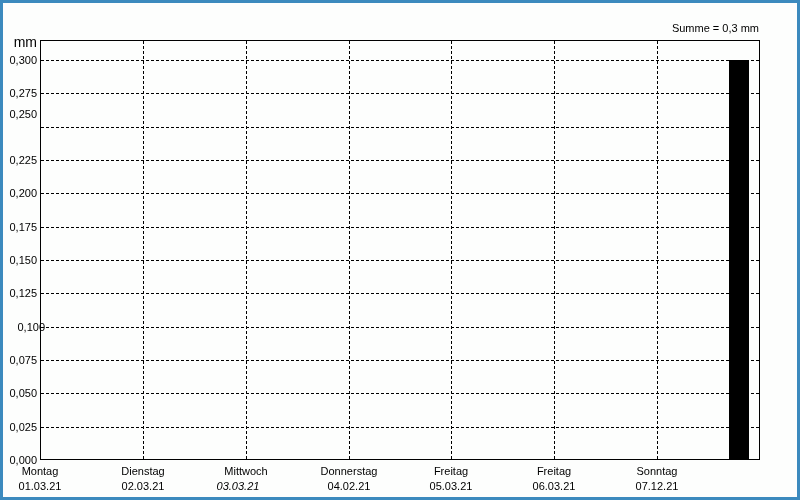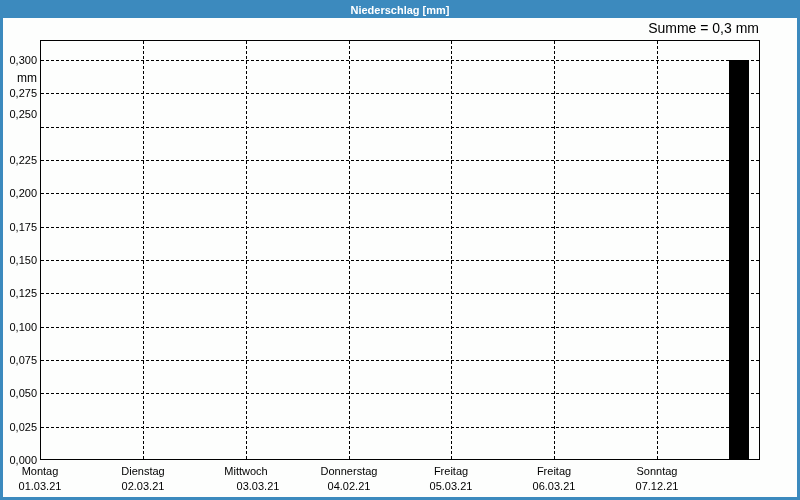--- a/index.html
+++ b/index.html
@@ -16,25 +16,25 @@
   .titlebar{
     position:absolute;top:0;left:0;right:0;height:15px;
     background:#3c8abe;
     display:flex;align-items:center;justify-content:center;
   }
   .titlebar .title{
     color:#ffffff;font-size:11px;font-weight:bold;line-height:15px;white-space:nowrap;
   }
   .summe{
     position:absolute;top:18px;right:38px;height:14px;line-height:14px;
-    font-size:14px;text-align:right;white-space:nowrap;
+    font-size:11px;text-align:right;white-space:nowrap;
   }
   .unit-label{
     position:absolute;top:32px;left:0;width:34px;height:14px;line-height:14px;
-    font-size:12px;text-align:right;margin-top:36px;
+    font-size:14px;text-align:right;
   }
   .plot{
     position:absolute;left:37px;top:37px;width:720px;height:420px;
     box-sizing:border-box;border:1px solid #000;
   }
   .gridline-h{
     position:absolute;left:0;width:100%;height:0;
     border-top:1px dashed #000;
   }
   .gridline-v{
@@ -51,23 +51,20 @@
   .x-day-label,.x-date-label{
     position:absolute;width:110px;height:13px;line-height:13px;
     font-size:11px;text-align:center;white-space:nowrap;
   }
 </style>
 </head>
 <body>
 
 <div class="window" style="border-color: rgb(60, 138, 190); background: rgb(253, 254, 253);">
 
-  <div class="titlebar" style="background: rgb(60, 138, 190);">
-    <span class="title" style="color: rgb(255, 255, 255);">Niederschlag [mm]</span>
-  </div>
 
   <div class="summe">Summe = 0,3 mm</div>
 
   <div class="unit-label">mm</div>
 
   <div class="plot" id="plot">
       <div class="gridline-h" style="top: 19px; border-top-color: rgb(0, 0, 0);"></div>
       <div class="gridline-h" style="top: 52.3333px; border-top-color: rgb(0, 0, 0);"></div>
       <div class="gridline-h" style="top: 85.6667px; border-top-color: rgb(0, 0, 0);"></div>
       <div class="gridline-h" style="top: 119px; border-top-color: rgb(0, 0, 0);"></div>
@@ -90,33 +87,33 @@
 
   <div id="y-axis-labels">
       <div class="y-tick-label" style="top: 50px;">0,300</div>
       <div class="y-tick-label" style="top: 83px;">0,275</div>
       <div class="y-tick-label" style="top: 104px;">0,250</div>
       <div class="y-tick-label" style="top: 150px;">0,225</div>
       <div class="y-tick-label" style="top: 183px;">0,200</div>
       <div class="y-tick-label" style="top: 217px;">0,175</div>
       <div class="y-tick-label" style="top: 250px;">0,150</div>
       <div class="y-tick-label" style="top: 283px;">0,125</div>
-      <div class="y-tick-label" style="top: 317px;">0,100</div>
+      <div class="y-tick-label" style="top: 317px; padding-left: 8px;">0,100</div>
       <div class="y-tick-label" style="top: 350px;">0,075</div>
       <div class="y-tick-label" style="top: 383px;">0,050</div>
       <div class="y-tick-label" style="top: 417px;">0,025</div>
       <div class="y-tick-label" style="top: 450px;">0,000</div>
     </div>
   <div id="x-axis-labels">
       <div class="x-day-label" style="left: -18px; top: 462px;">Montag</div>
       <div class="x-date-label" style="left: -18px; top: 477px;">01.03.21</div>
       <div class="x-day-label" style="left: 85px; top: 462px;">Dienstag</div>
       <div class="x-date-label" style="left: 85px; top: 477px;">02.03.21</div>
       <div class="x-day-label" style="left: 188px; top: 462px;">Mittwoch</div>
-      <div class="x-date-label" style="left: 200px; top: 477px;">03.03.21</div>
+      <div class="x-date-label" style="left: 180px; top: 477px; font-style: italic;">03.03.21</div>
       <div class="x-day-label" style="left: 291px; top: 462px;">Donnerstag</div>
       <div class="x-date-label" style="left: 291px; top: 477px;">04.02.21</div>
       <div class="x-day-label" style="left: 393px; top: 462px;">Freitag</div>
       <div class="x-date-label" style="left: 393px; top: 477px;">05.03.21</div>
       <div class="x-day-label" style="left: 496px; top: 462px;">Freitag</div>
       <div class="x-date-label" style="left: 496px; top: 477px;">06.03.21</div>
       <div class="x-day-label" style="left: 599px; top: 462px;">Sonntag</div>
       <div class="x-date-label" style="left: 599px; top: 477px;">07.12.21</div>
     </div>
 

